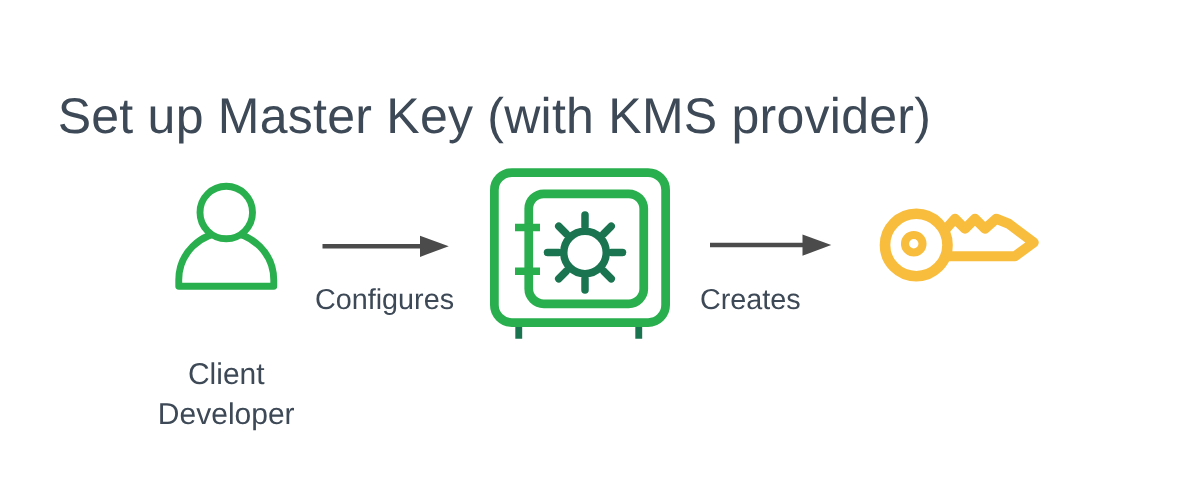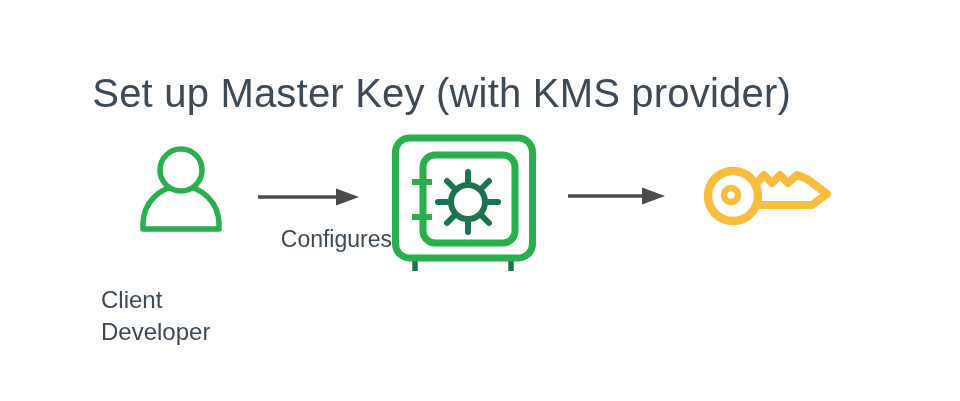--- a/index.html
+++ b/index.html
@@ -13,40 +13,41 @@
     height: 401px;
     background: var(--background, #ffffff);
     font-family: "Liberation Sans", "DejaVu Sans", sans-serif;
     overflow: hidden;
   }
   .title {
     position: absolute;
     top: 71px;
     left: 0;
     width: 791px;
-    text-align: right;
+    text-align: center;
     font-size: 40px;
     line-height: 44px;
     color: var(--text, #3d4956);
     letter-spacing: 0.2px;
   }
   .icon {
     position: absolute;
   }
   .icon svg {
     display: block;
   }
   .edge-label {
     position: absolute;
-    text-align: right;
+    text-align: left;
     font-size: 23px;
     color: var(--text, #3d4956);
   }
   .node-label {
     position: absolute;
+    text-align: center;
     font-size: 24px;
     line-height: 32px;
     color: var(--text, #3d4956);
   }
   .stroke-green   { stroke: var(--green, #29af4d); }
   .stroke-dgreen  { stroke: var(--green-dark, #1a7450); }
   .stroke-yellow  { stroke: var(--yellow, #f9bd3e); }
   .stroke-arrow   { stroke: var(--arrow, #4b4b4b); }
   .fill-arrow     { fill: var(--arrow, #4b4b4b); }
   .no-fill        { fill: none; }
@@ -95,20 +96,21 @@
       </g>
     </svg>
   </div>
 
   <div class="icon" style="left:565px; top:185px;">
     <svg width="105" height="22" viewBox="0 0 105 22">
       <line class="stroke-arrow" x1="3" y1="11" x2="79" y2="11" stroke-width="3.5"></line>
       <polygon class="fill-arrow" points="77,2.5 100,11 77,19.5"></polygon>
     </svg>
   </div>
+  <div class="edge-label" style="left:560px; top:226px; width:124px;">Creates</div>
 
   <div class="icon" style="left:698px; top:162px;">
     <svg width="136" height="70" viewBox="0 0 136 70">
       <path class="stroke-yellow fill-white" d="M58 22 L66 13 L74 21 L82 13 L90 21 L99 13 L109 17 L129 32 L114 43 L58 43 Z" stroke-width="8" stroke-linejoin="round" stroke-linecap="round"></path>
       <circle class="stroke-yellow fill-white" cx="35" cy="34" r="25" stroke-width="8.5"></circle>
       <circle class="stroke-yellow fill-white" cx="33" cy="33" r="7" stroke-width="6.5"></circle>
     </svg>
   </div>
 
   <div class="node-label" style="left:101px; top:284px; width:160px;">Client Developer</div>

